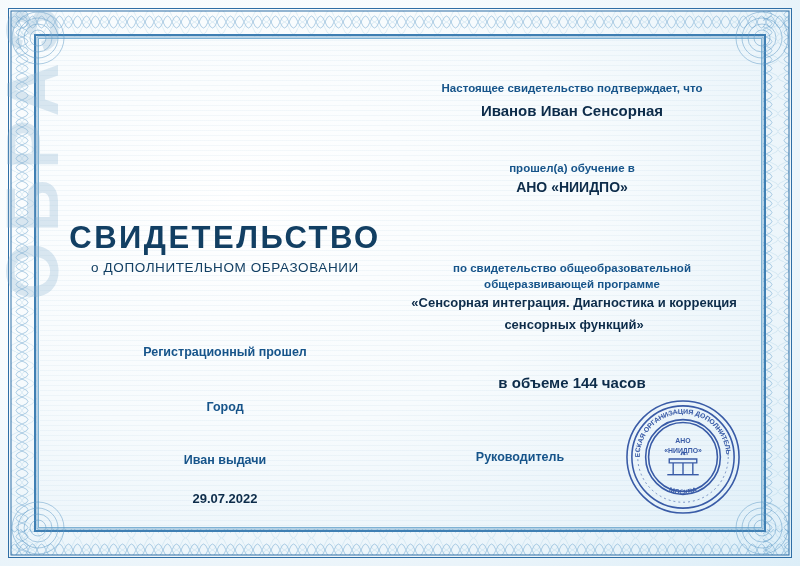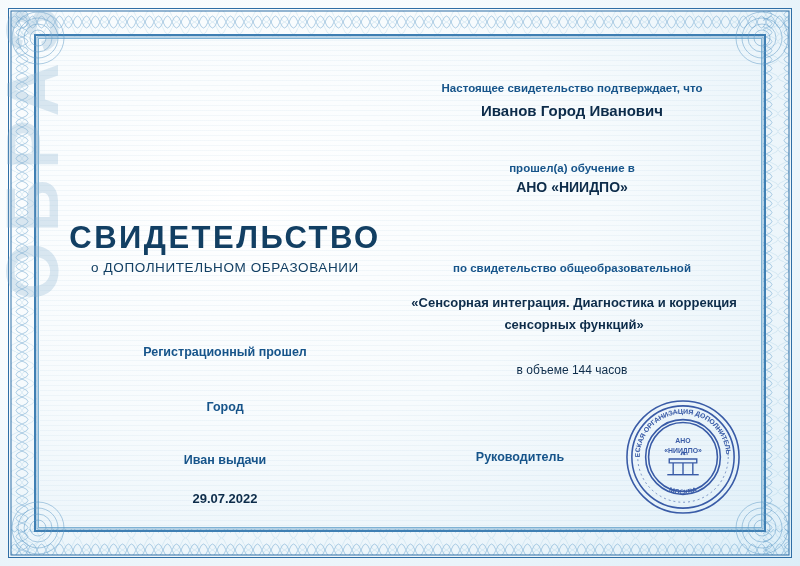--- a/index.html
+++ b/index.html
@@ -183,23 +183,23 @@
   }
   .r-prog-name {
     top: 252px;
     font-size: 13px;
     font-weight: 700;
     color: #0d2c4a;
     line-height: 22px;
     padding: 0 2px;
   }
   .r-hours {
-    top: 323px;
-    font-size: 12px;
-    font-weight: 400;
+    top: 334px;
+    font-size: 15px;
+    font-weight: 700;
     color: #0d2c4a;
   }
   .r-head {
     top: 410px;
     font-size: 12.5px;
     font-weight: 700;
     color: #16548a;
     left: -52px;
     width: 100%;
   }
@@ -299,27 +299,28 @@
       <div class="title-sub">о ДОПОЛНИТЕЛЬНОМ ОБРАЗОВАНИИ</div>
 
       <div class="left-label lbl-reg">Регистрационный прошел</div>
       <div class="left-label lbl-city">Город</div>
       <div class="left-label lbl-date">Иван выдачи</div>
       <div class="left-label val-date">29.07.2022</div>
     </div>
 
     <div class="right-col">
       <div class="r-line r-confirm">Настоящее свидетельство подтверждает, что</div>
-      <div class="r-line r-name">Иванов Город Иванович</div>
+      <div class="r-line r-name">Иванов Иван Сенсорная</div>
 
       <div class="r-line r-studied">прошел(а) обучение в</div>
       <div class="r-line r-org">АНО «НИИДПО»</div>
 
       <div class="r-line r-prog-label">
         <div>по свидетельство  общеобразовательной</div>
+        <div>общеразвивающей  программе</div>
       </div>
 
       <div class="r-line r-prog-name">«Сенсорная интеграция. Диагностика и коррекция сенсорных функций»</div>
 
       <div class="r-line r-hours">в объеме 144 часов</div>
 
       <div class="r-line r-head">Руководитель</div>
     </div>
 
     <svg class="stamp" viewBox="0 0 120 120" aria-hidden="true">

